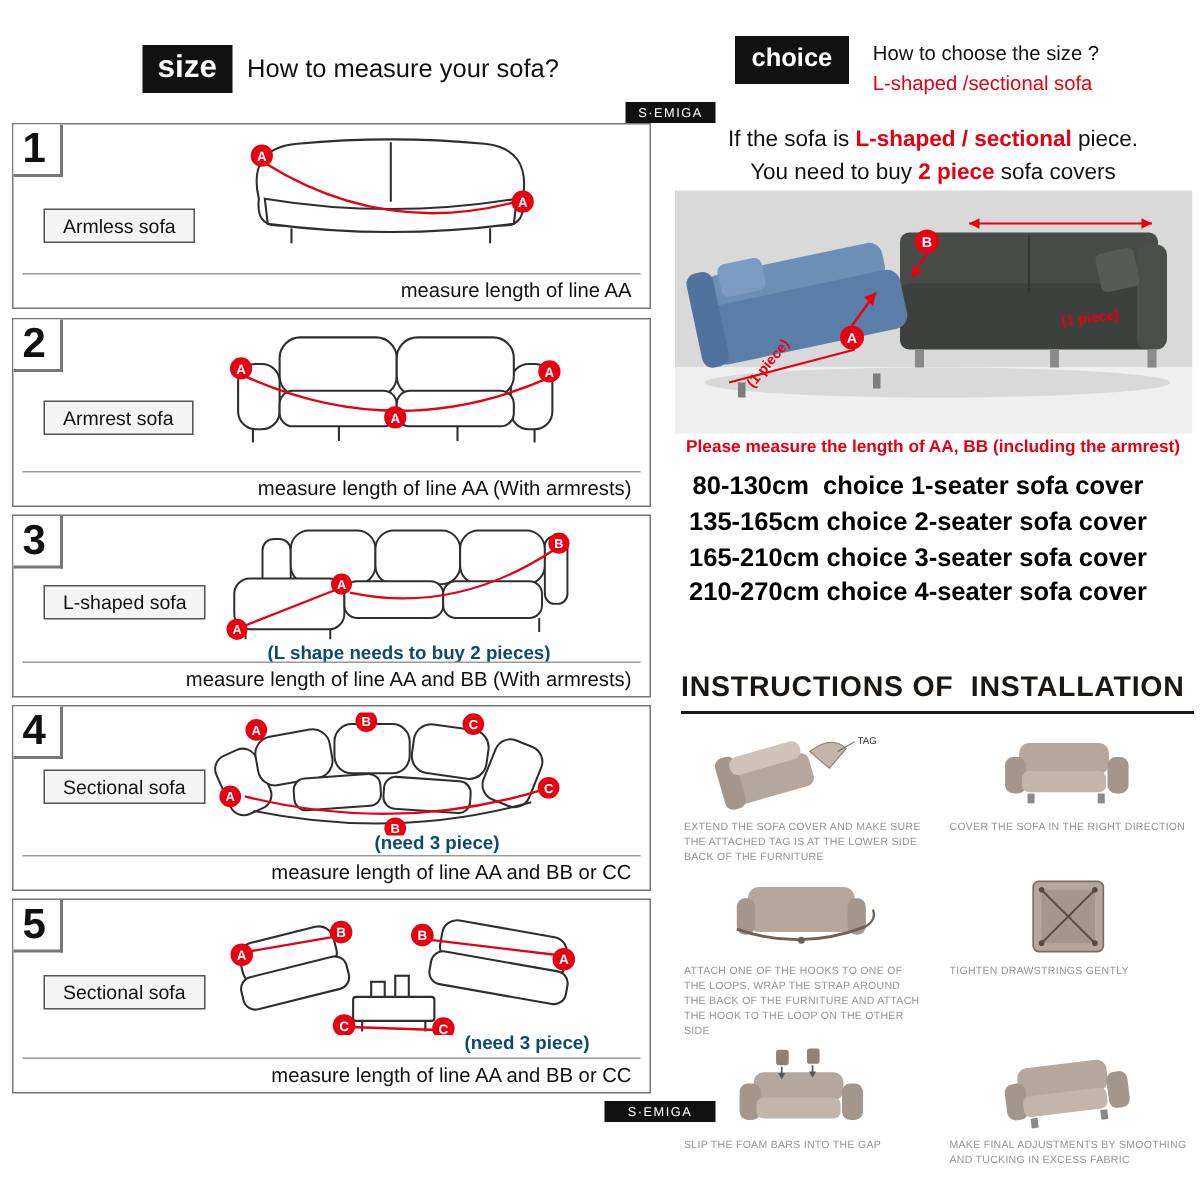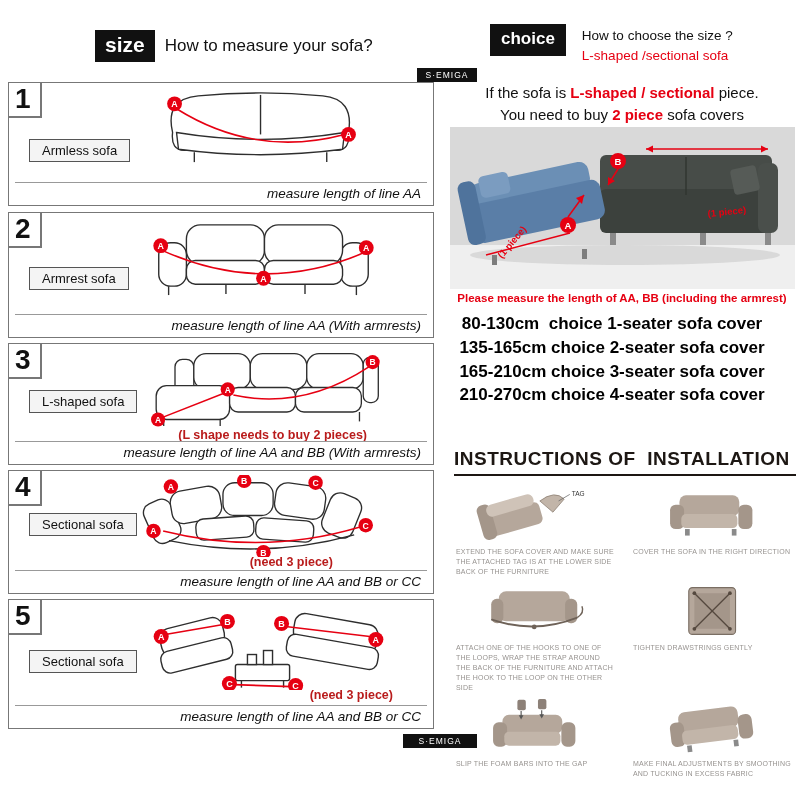--- a/index.html
+++ b/index.html
@@ -17,22 +17,22 @@
   .brand-top{left:372px;top:68px;width:60px;}
   .brand-bottom{left:358px;top:734px;width:74px;}
 
   .section{position:absolute;left:8px;width:424px;border:1px solid #777;background:#fff;}
   .sec-num{position:absolute;top:0;left:0;font-size:28px;font-weight:bold;line-height:1.05;
            padding:1px 9px 3px 6px;border-right:2px solid #777;border-bottom:2px solid #777;background:#fff;}
   .sofa-label{position:absolute;left:20px;border:1px solid #555;background:#f4f4f4;
               font-size:13px;padding:3px 12px;white-space:nowrap;}
   .sketch{position:absolute;left:96px;top:4px;}
   .sec-caption{position:absolute;left:6px;right:6px;bottom:2px;border-top:1px solid #999;
-               text-align:right;font-size:13.5px;padding:3px 6px 2px 0;color:#111;font-style:italic;}
-  .sec-note{position:absolute;color:#b91c1c;font-weight:bold;font-size:12.5px;white-space:nowrap;}
+               text-align:right;font-size:13.5px;padding:3px 6px 2px 0;color:#111;}
+  .sec-note{position:absolute;color:#0c4a6e;font-weight:bold;font-size:12.5px;white-space:nowrap;}
 
   
   .r-header{position:absolute;left:490px;top:24px;display:flex;align-items:flex-start;gap:16px;}
   .choice-badge{font-size:17px;padding:5px 11px 7px;}
   .r-title{font-size:13.5px;line-height:1.5;padding-top:2px;}
   .red{color:#e60012;}
   .r-title .line2{color:#e60012;}
   .intro{position:absolute;left:448px;top:82px;width:348px;text-align:center;
          font-size:15px;line-height:1.45;color:#111;}
   .intro .red{font-weight:bold;}

